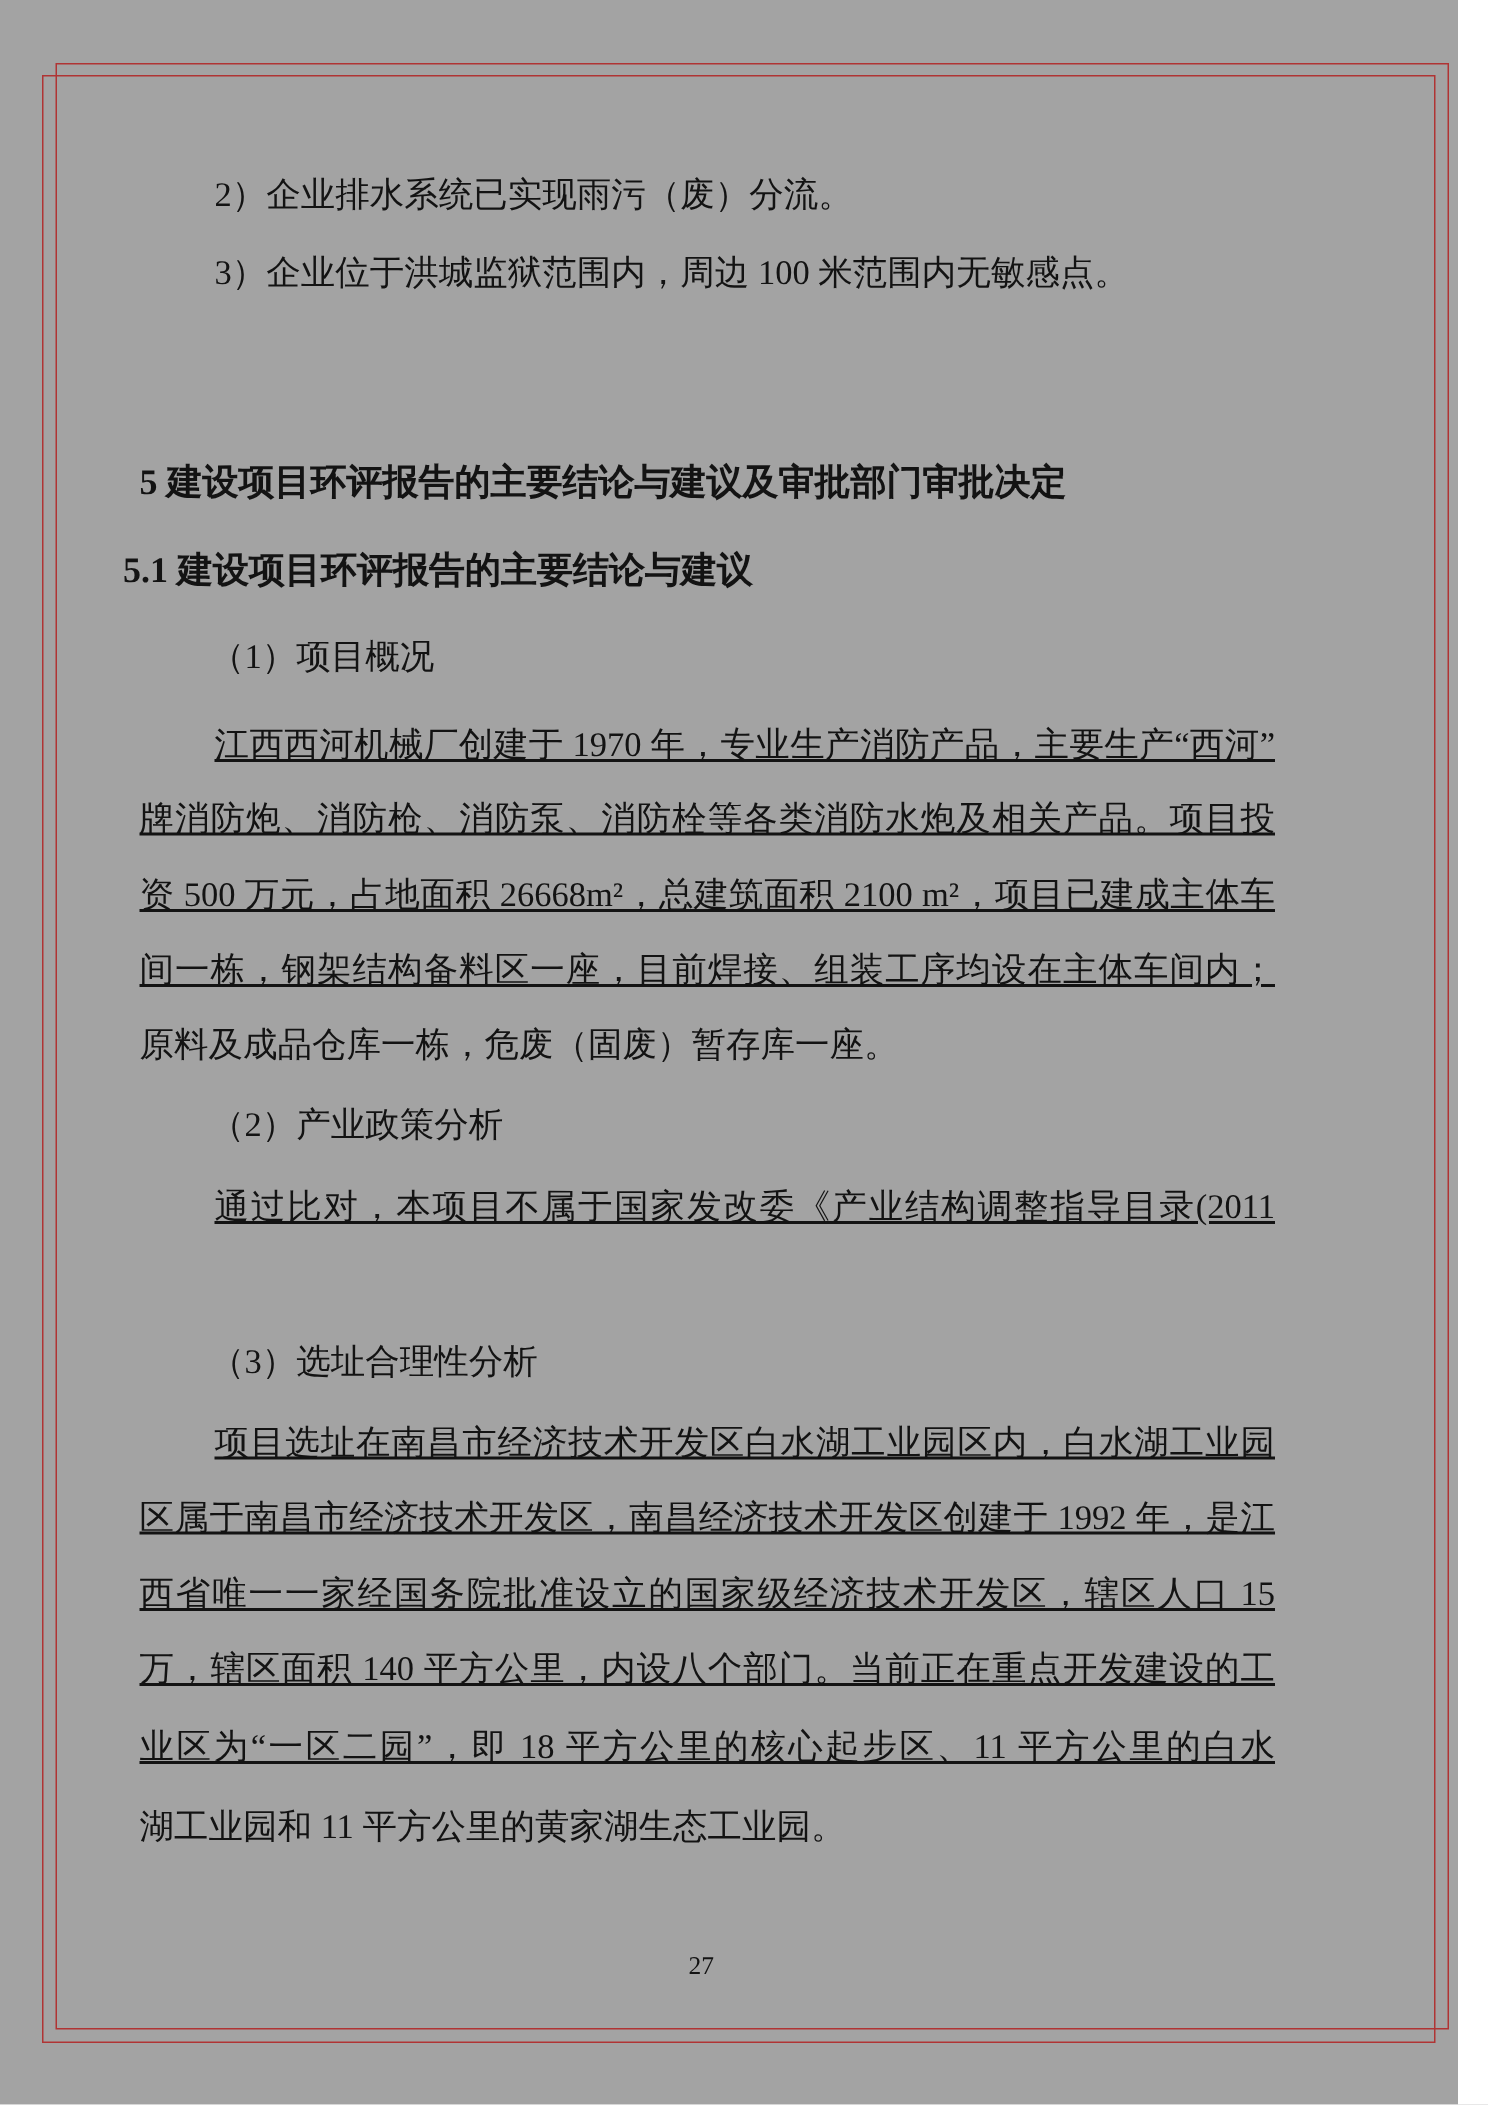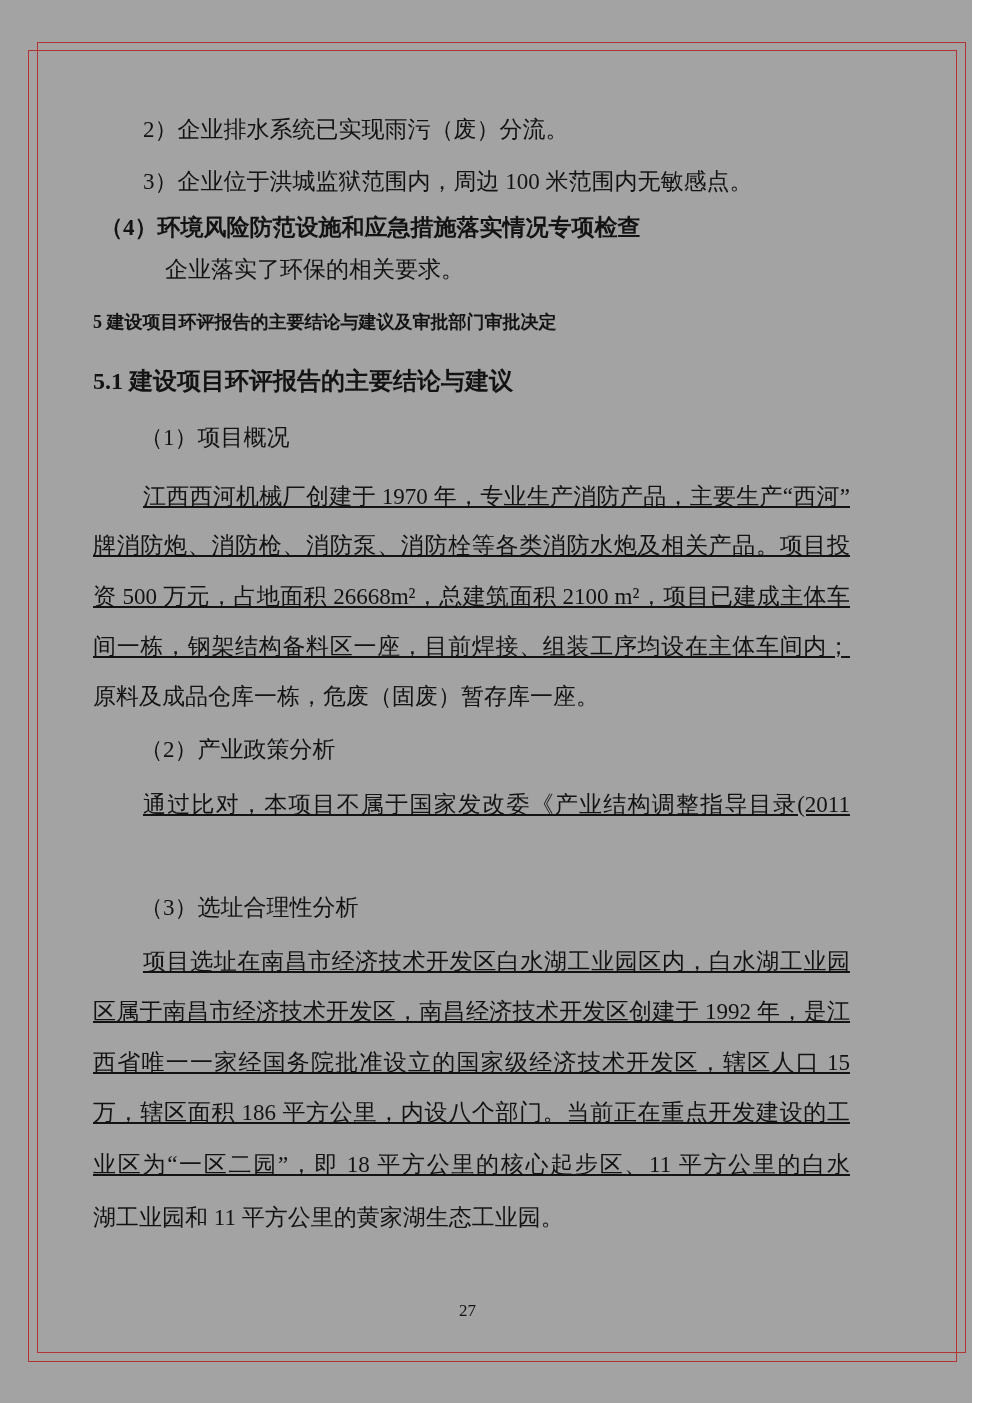--- a/index.html
+++ b/index.html
@@ -45,27 +45,27 @@
   .ind-sub   { padding-left: 47px; }
   .ind-h4    { padding-left: 7px; }
   .ind-p4    { padding-left: 72px; }
 
   .h1 {
     position: absolute;
     left: 93px;
     width: 860px;
     height: 40px;
     line-height: 40px;
-    font-size: 18px;
+    font-size: 24px;
     font-weight: bold;
     white-space: nowrap;
   }
   .h2 {
     position: absolute;
-    left: 93px;
+    left: 82px;
     width: 860px;
     height: 36px;
     line-height: 36px;
     font-size: 24px;
     font-weight: bold;
     white-space: nowrap;
   }
   .bold { font-weight: bold; }
 
   .page-number {
@@ -84,23 +84,21 @@
 
 <div class="page">
 
   <div class="frame frame-outer" style="border-color: rgb(176, 52, 52);"></div>
   <div class="frame frame-inner" style="border-color: rgb(176, 52, 52);"></div>
 
   <div class="line ind-first" style="top:113px">2）企业排水系统已实现雨污（废）分流。</div>
 
   <div class="line ind-first" style="top:165px">3）企业位于洪城监狱范围内，周边 100 米范围内无敏感点。</div>
 
-  <div class="line bold ind-h4" style="top:211px">（4）环境风险防范设施和应急措施落实情况专项检查</div>
 
-  <div class="line ind-p4" style="top:253px">企业落实了环保的相关要求。</div>
 
   <div class="h1" style="top:302px">5 建设项目环评报告的主要结论与建议及审批部门审批决定</div>
 
   <div class="h2" style="top:363px">5.1 建设项目环评报告的主要结论与建议</div>
 
   <div class="line ind-sub" style="top:421px">（1）项目概况</div>
 
   <div class="line just ind-first" style="top:480px">江西西河机械厂创建于 1970 年，专业生产消防产品，主要生产“西河”</div>
   <div class="line just" style="top:529px">牌消防炮、消防枪、消防泵、消防栓等各类消防水炮及相关产品。项目投</div>
   <div class="line just" style="top:580px">资 500 万元，占地面积 26668m²，总建筑面积 2100 m²，项目已建成主体车</div>
@@ -109,19 +107,19 @@
 
   <div class="line ind-sub" style="top:733px">（2）产业政策分析</div>
 
   <div class="line just ind-first" style="top:788px">通过比对，本项目不属于国家发改委《产业结构调整指导目录(2011</div>
 
   <div class="line ind-sub" style="top:891px">（3）选址合理性分析</div>
 
   <div class="line just ind-first" style="top:945px">项目选址在南昌市经济技术开发区白水湖工业园区内，白水湖工业园</div>
   <div class="line just" style="top:995px">区属于南昌市经济技术开发区，南昌经济技术开发区创建于 1992 年，是江</div>
   <div class="line just" style="top:1046px">西省唯一一家经国务院批准设立的国家级经济技术开发区，辖区人口 15</div>
-  <div class="line just" style="top:1096px">万，辖区面积 186 平方公里，内设八个部门。当前正在重点开发建设的工</div>
+  <div class="line just" style="top:1096px">万，辖区面积 140 平方公里，内设八个部门。当前正在重点开发建设的工</div>
   <div class="line just" style="top:1148px">业区为“一区二园”，即 18 平方公里的核心起步区、11 平方公里的白水</div>
   <div class="line" style="top:1201px">湖工业园和 11 平方公里的黄家湖生态工业园。</div>
 
   <div class="page-number">27</div>
 
 </div>
 
 </body></html>

